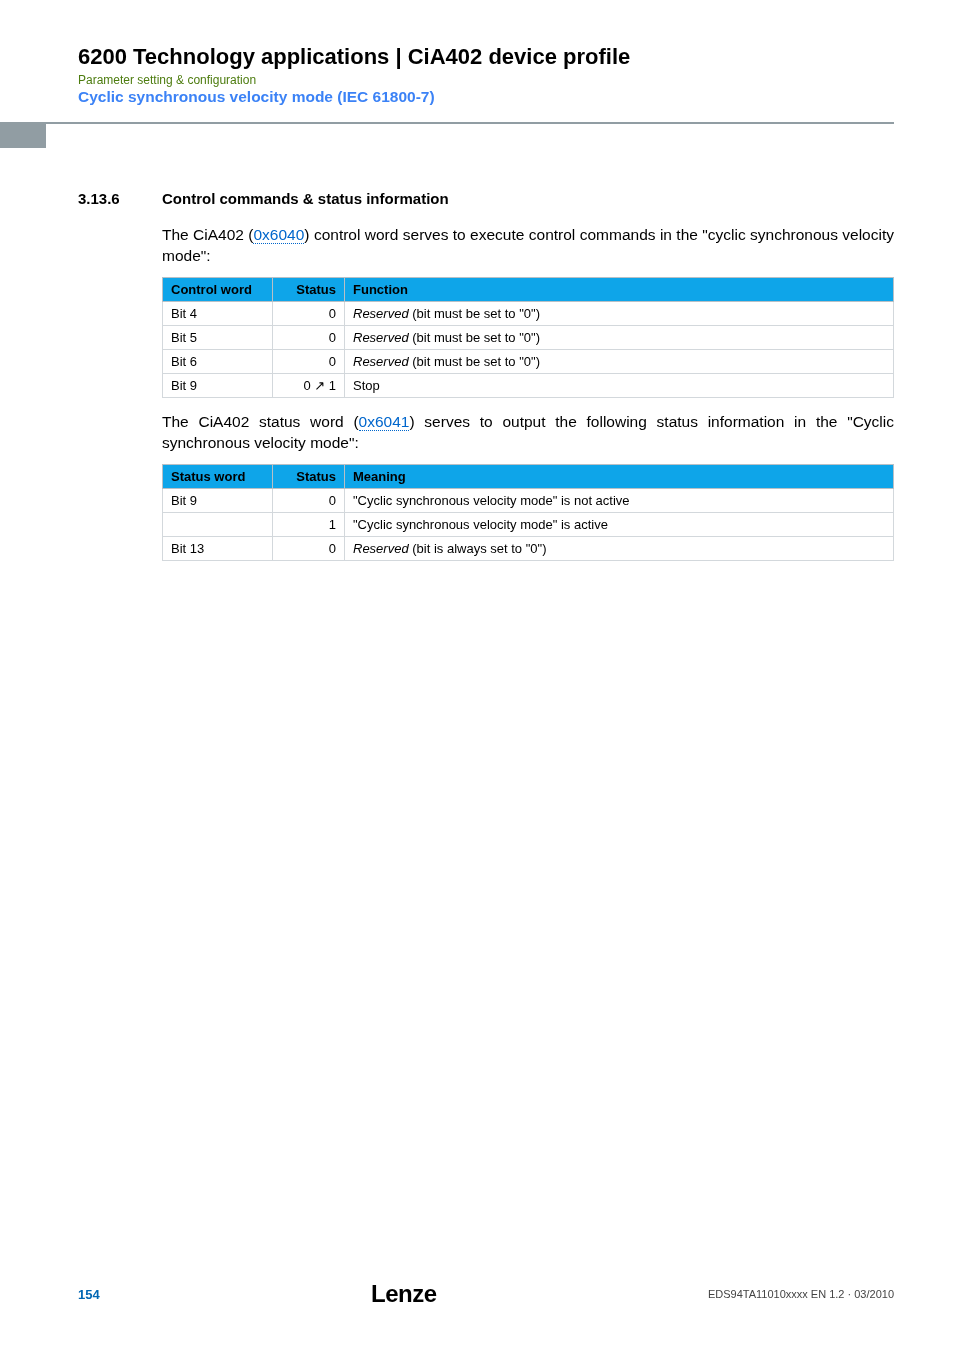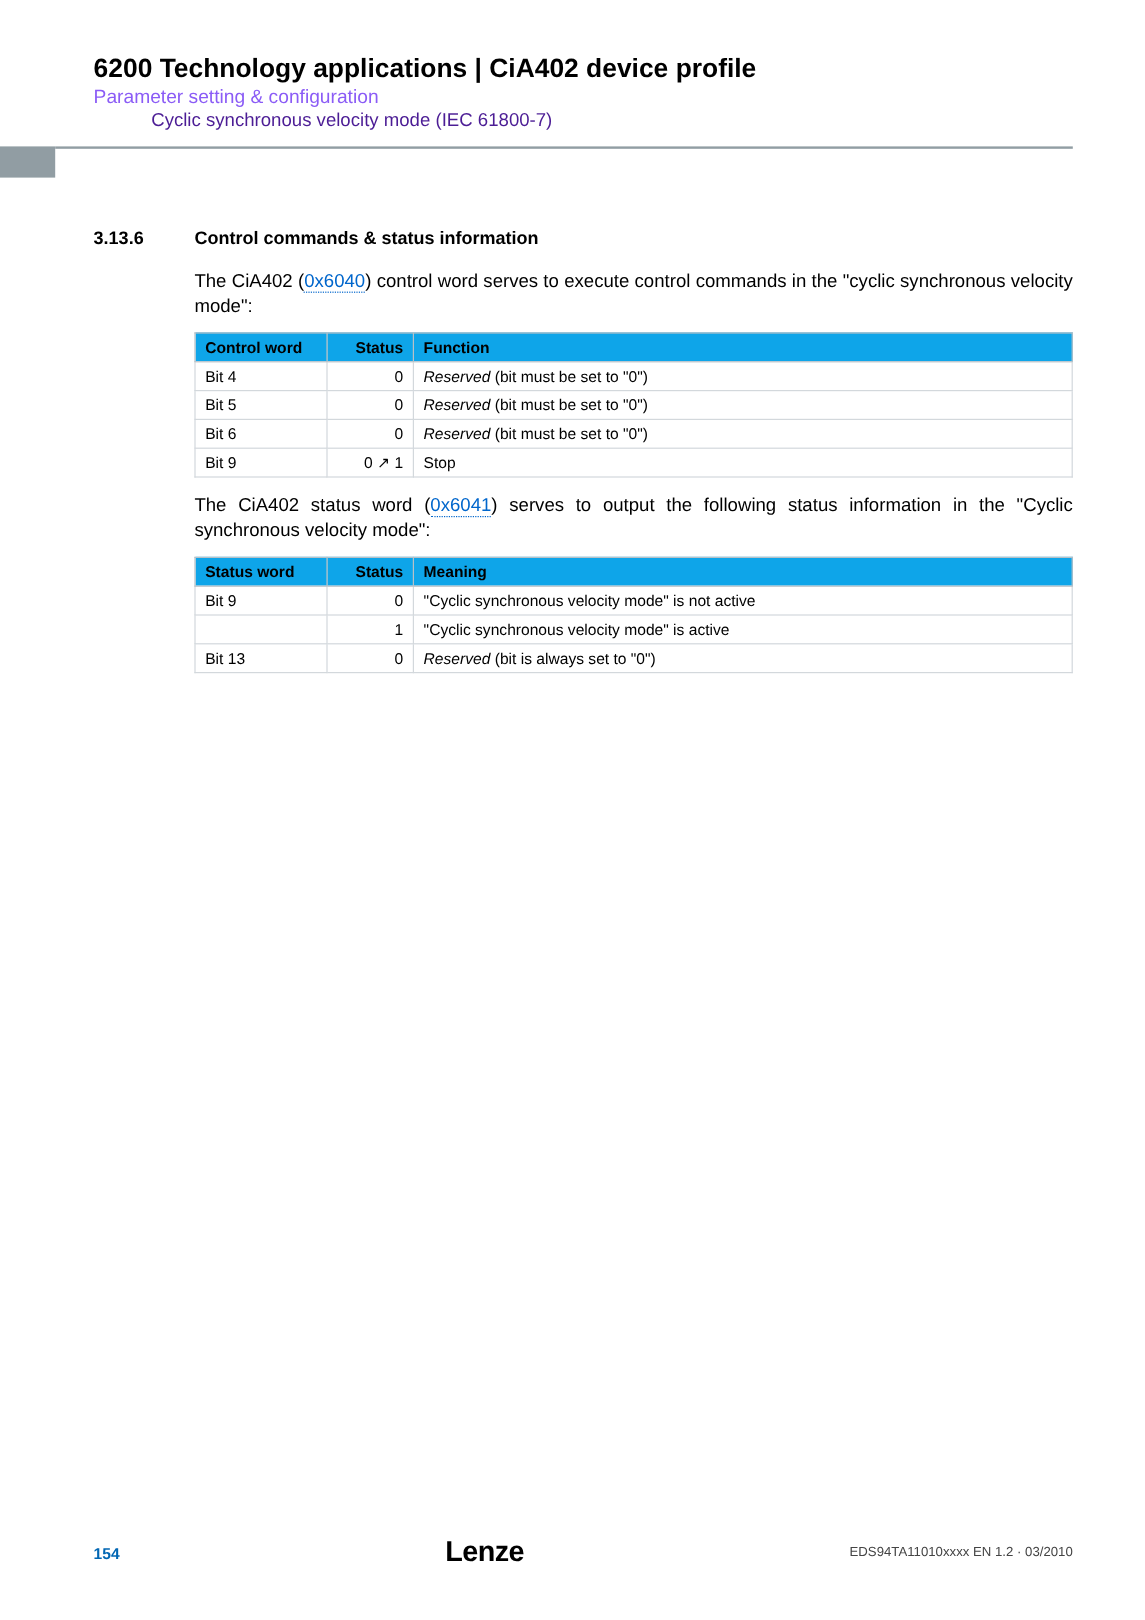--- a/index.html
+++ b/index.html
@@ -33,30 +33,29 @@
     top: 44px;
     right: 60px;
   }
   .header .h1 {
     font-size: 22px;
     font-weight: 700;
     color: #000;
     margin-bottom: 3px;
   }
   .header .h2 {
-    font-size: 16px;
+    font-size: 12px;
     font-weight: 400;
-    color: #8b5cf6;
+    color: #4d7c0f;
     margin-bottom: 1px;
   }
   .header .h3 {
     font-size: 15.5px;
-    font-weight: 400;
-    color: #4c1d95;
-    margin-left: 48px;
+    font-weight: 700;
+    color: #3b82f6;
   }
   .content {
     position: absolute;
     left: 78px;
     right: 60px;
     top: 190px;
   }
   .sec-row {
     display: flex;
     align-items: flex-end;

